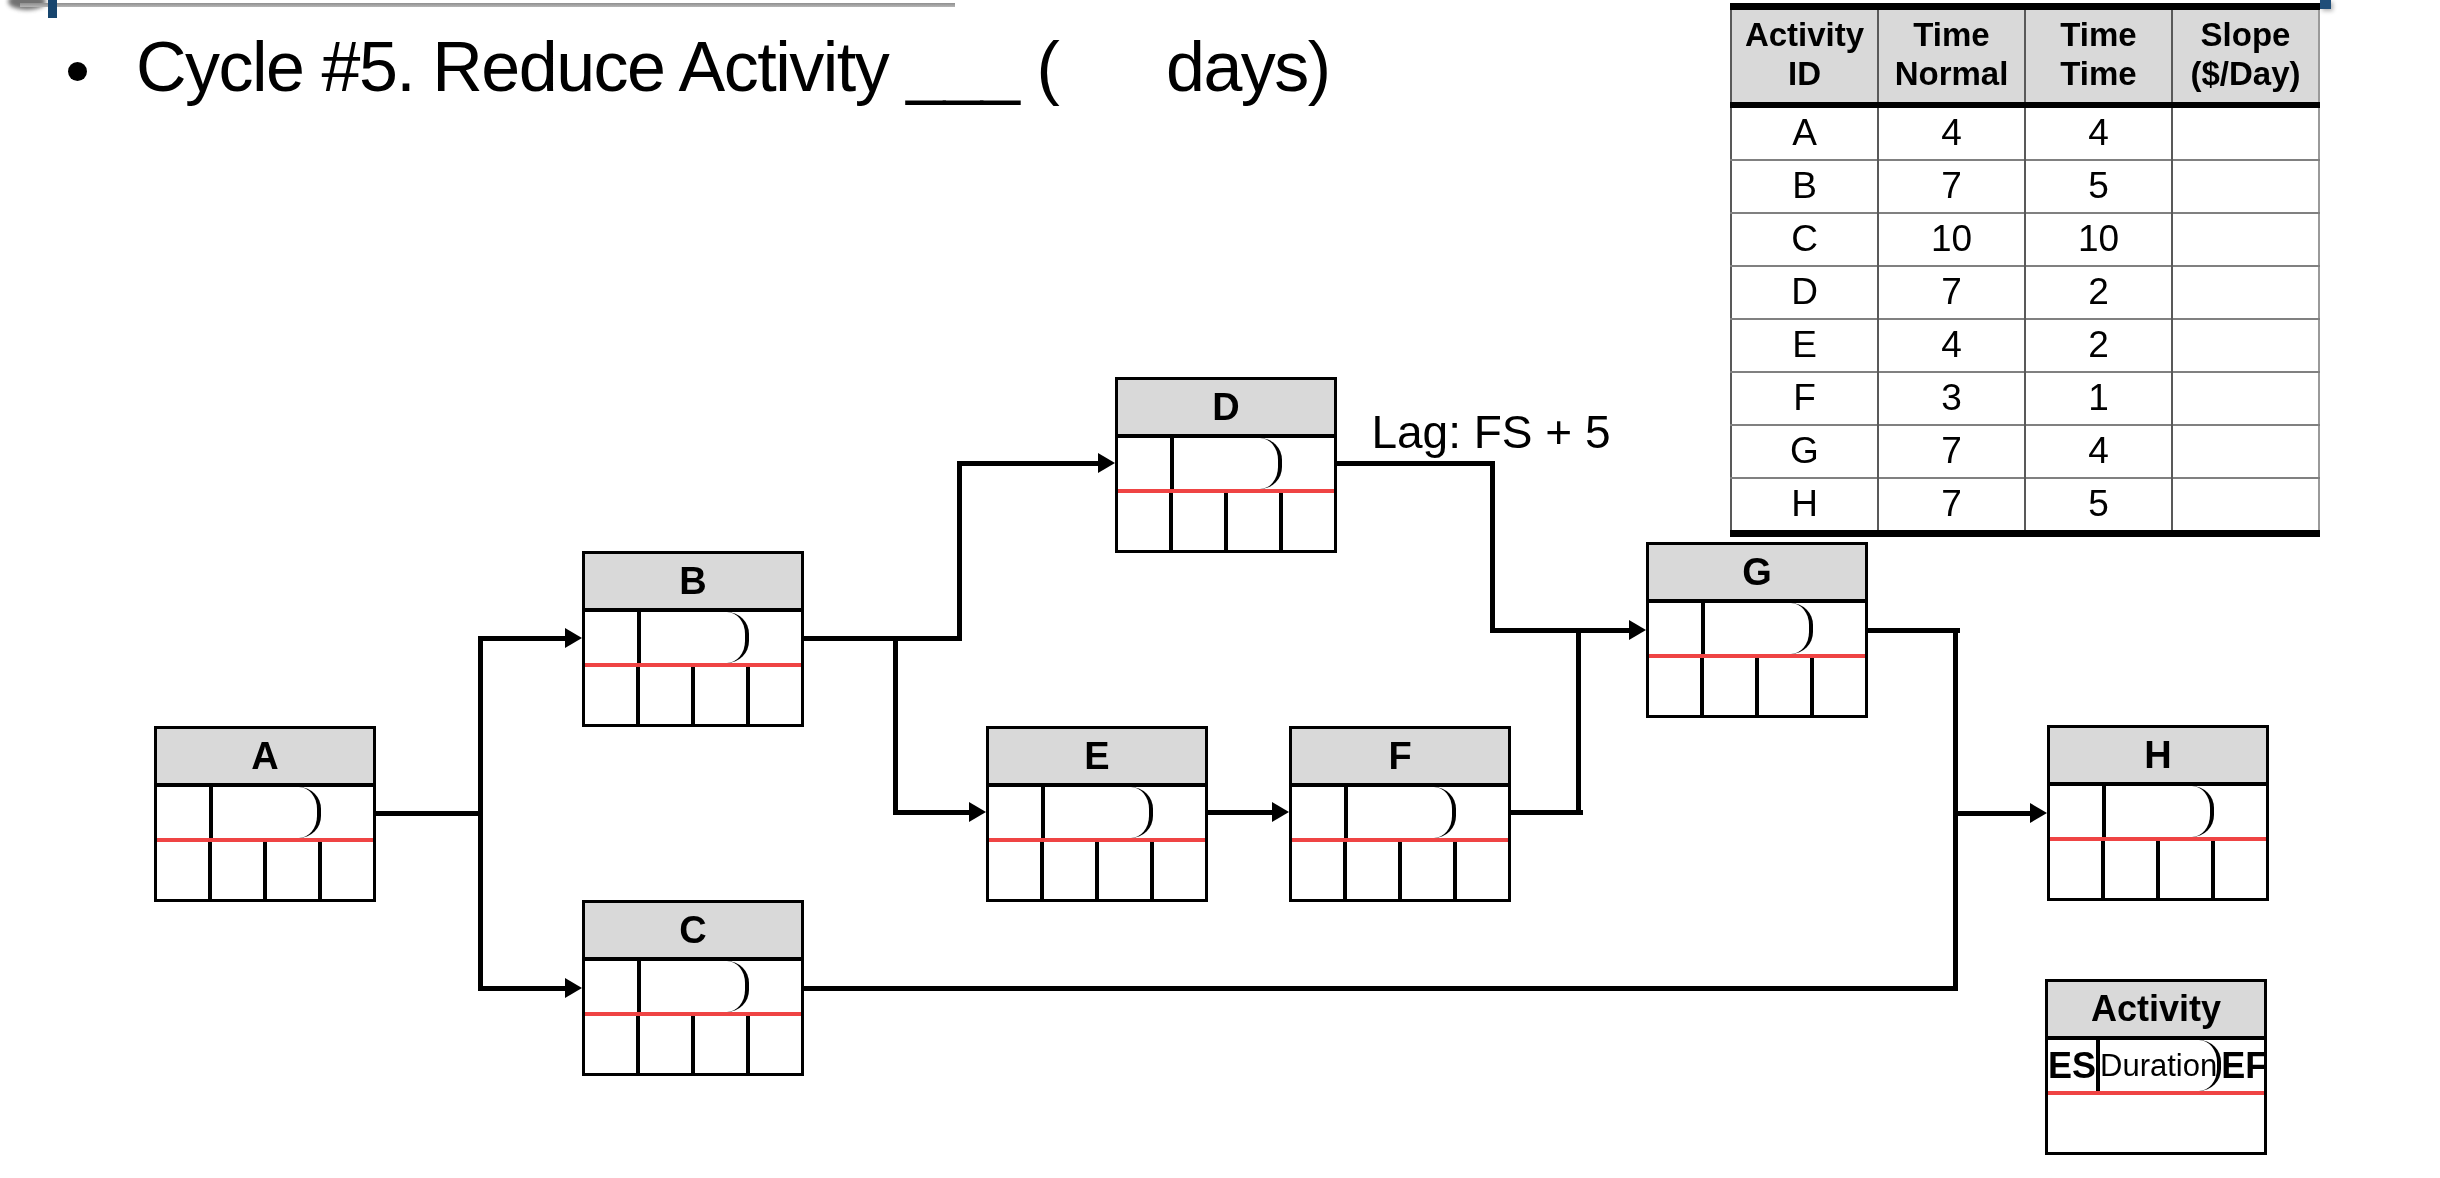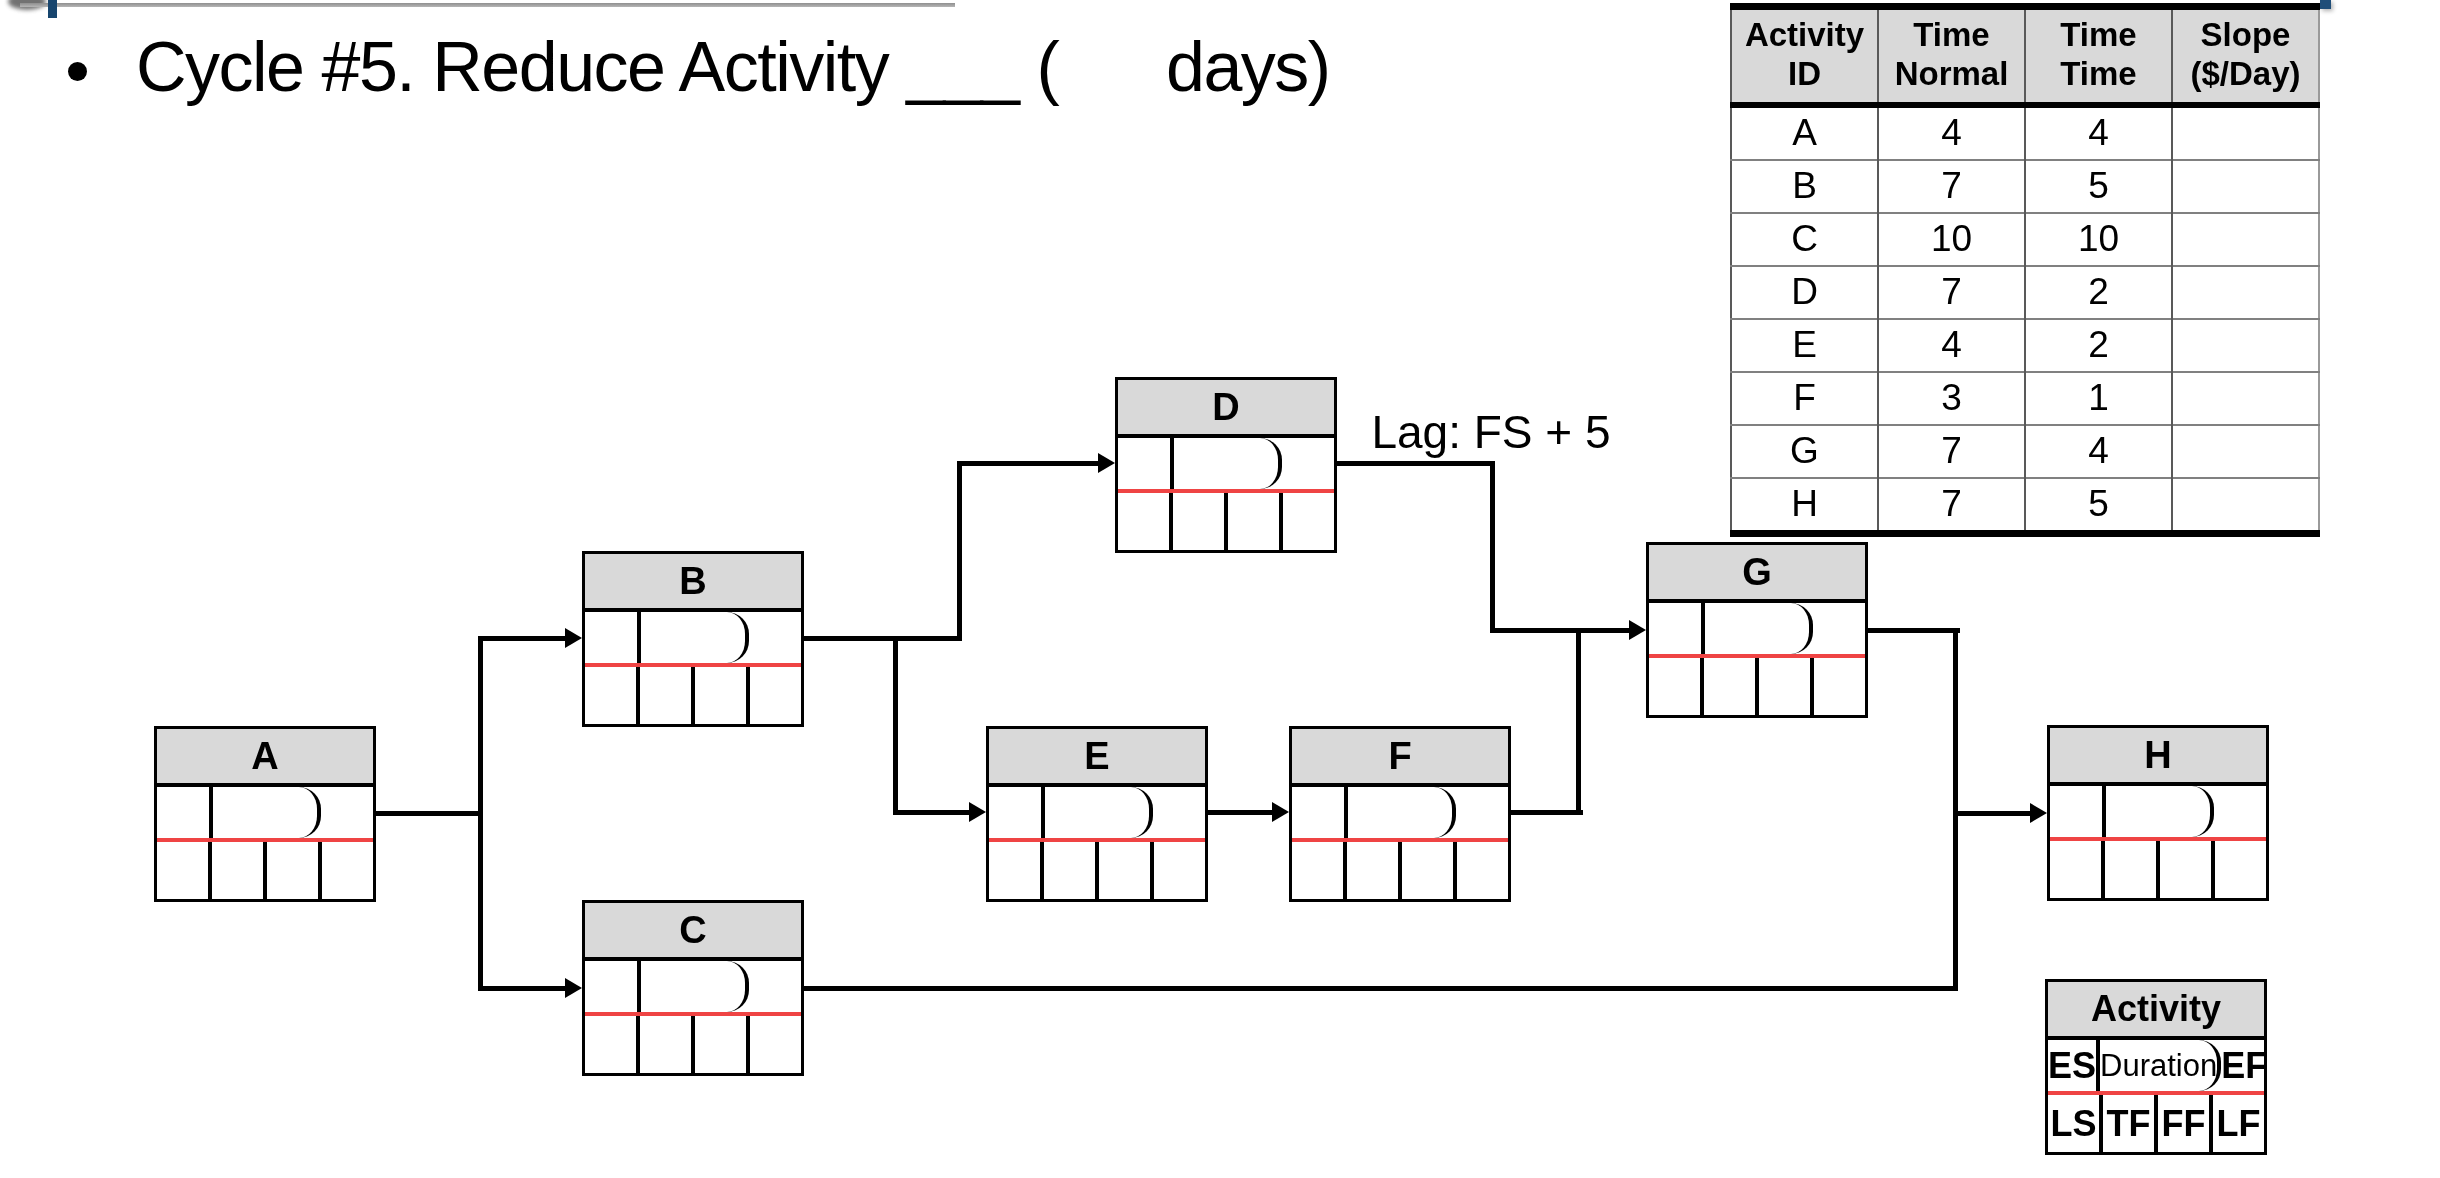--- a/index.html
+++ b/index.html
@@ -292,21 +292,15 @@
       </div>
   </div>
 
   <div class="node legend" style="left:2045px;top:979px">
     <div class="nh">Activity</div>
     <div class="nm">
       <div class="c1">ES</div>
       <div class="c2">Duration</div>
       <div class="c3">EF</div>
     </div>
-    <div class="nb">
-      <div>LS</div>
-      <div>TF</div>
-      <div>FF</div>
-      <div>LF</div>
-    </div>
   </div>
 
 </div>
 
 </body></html>

